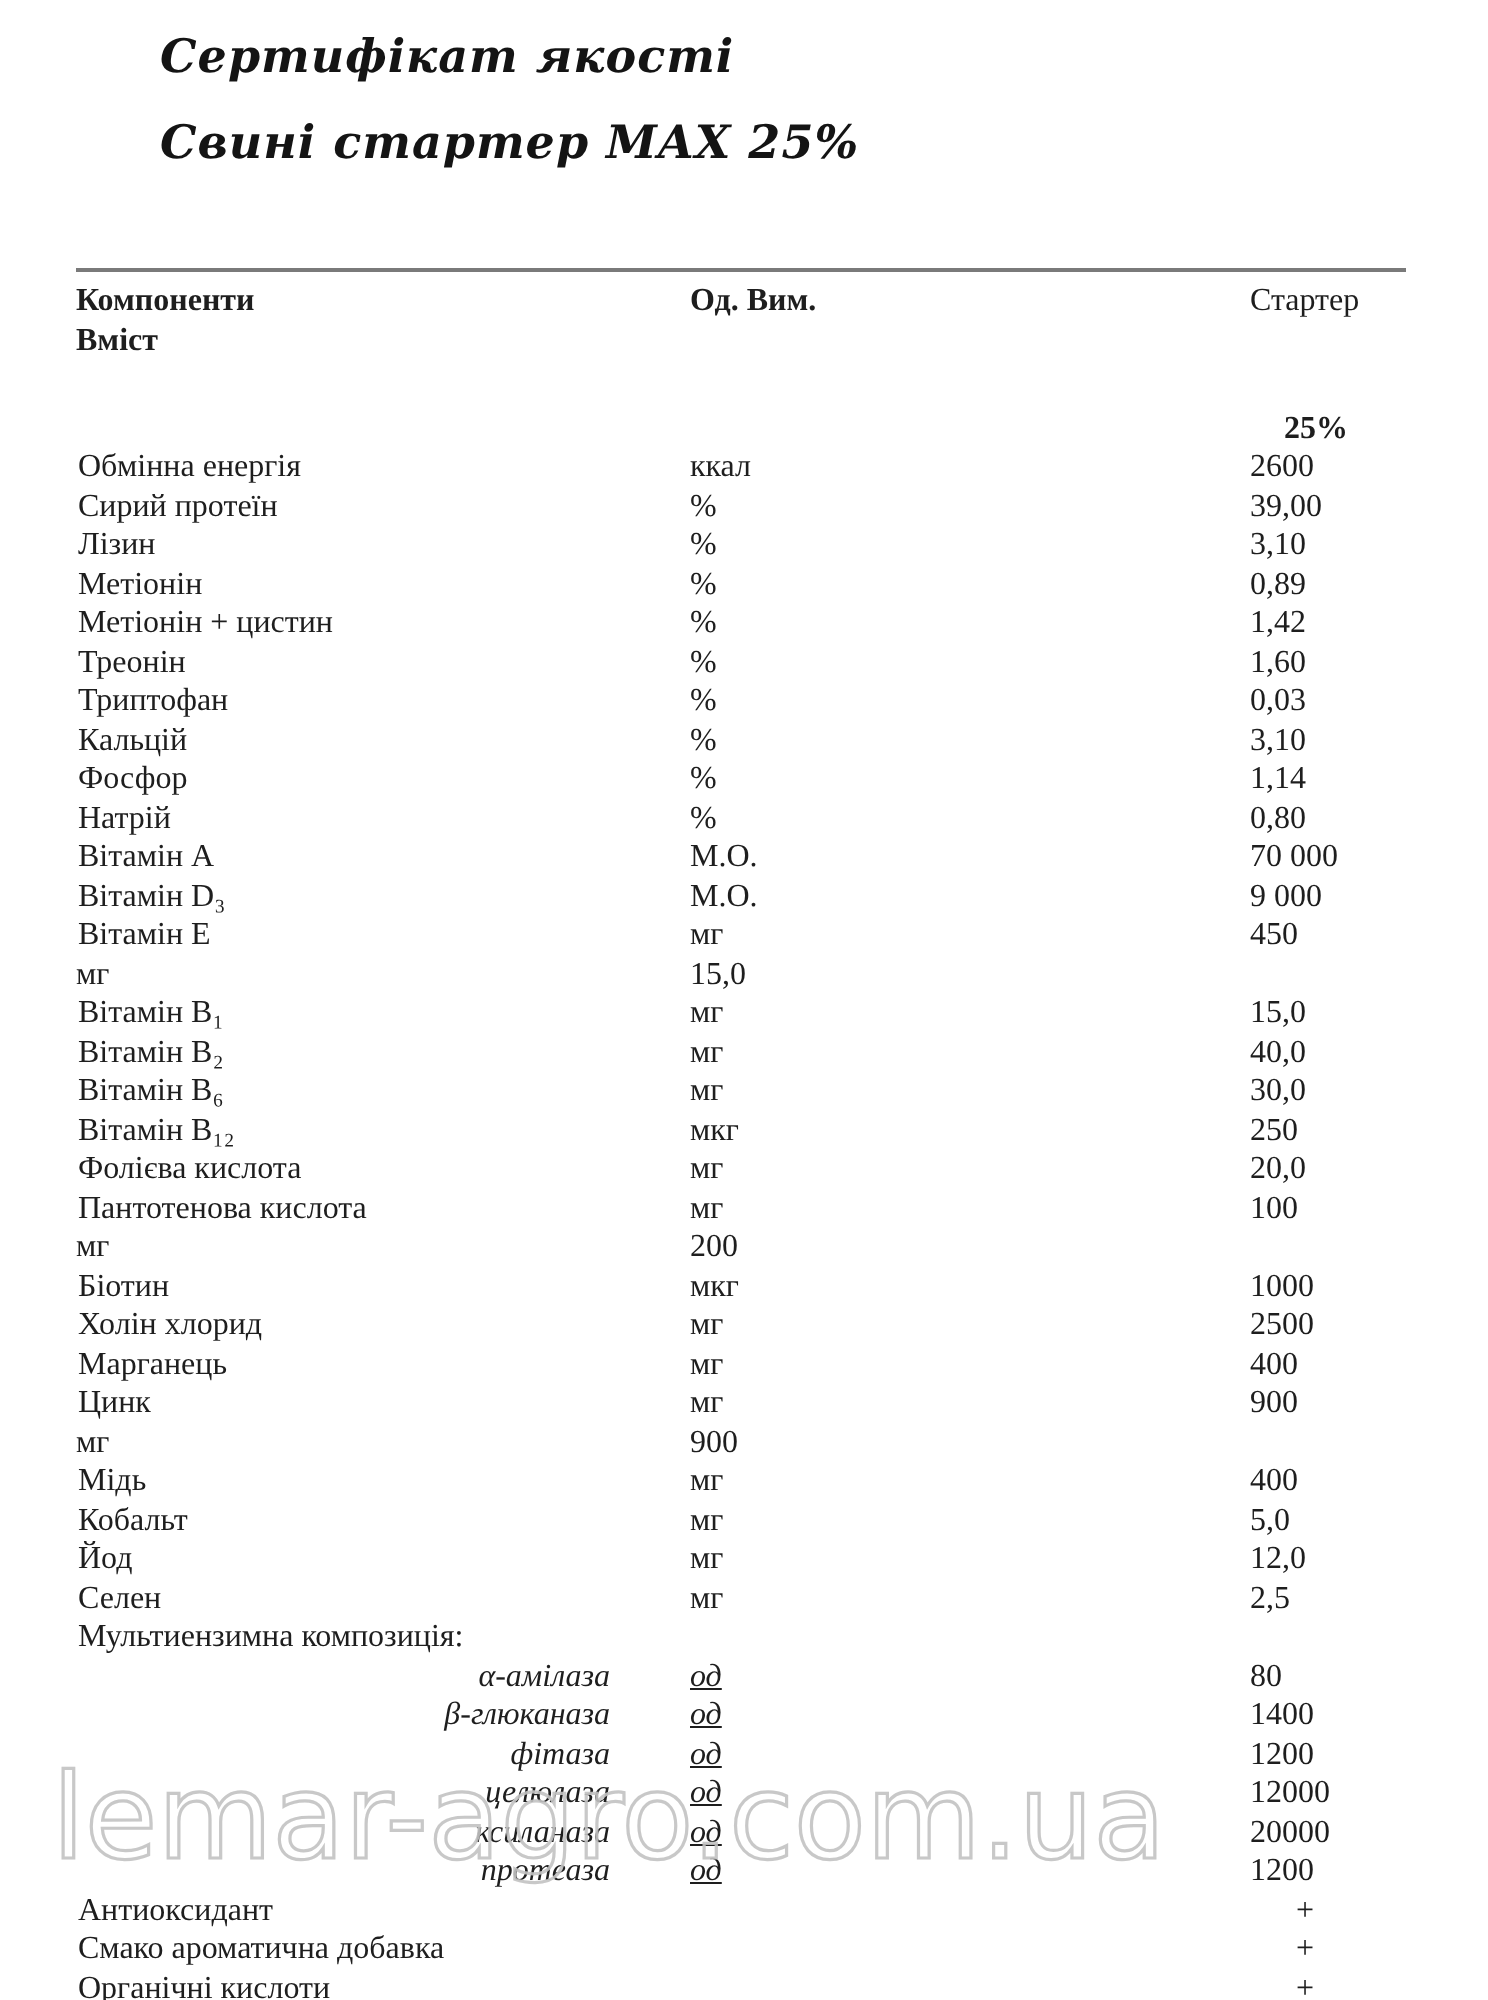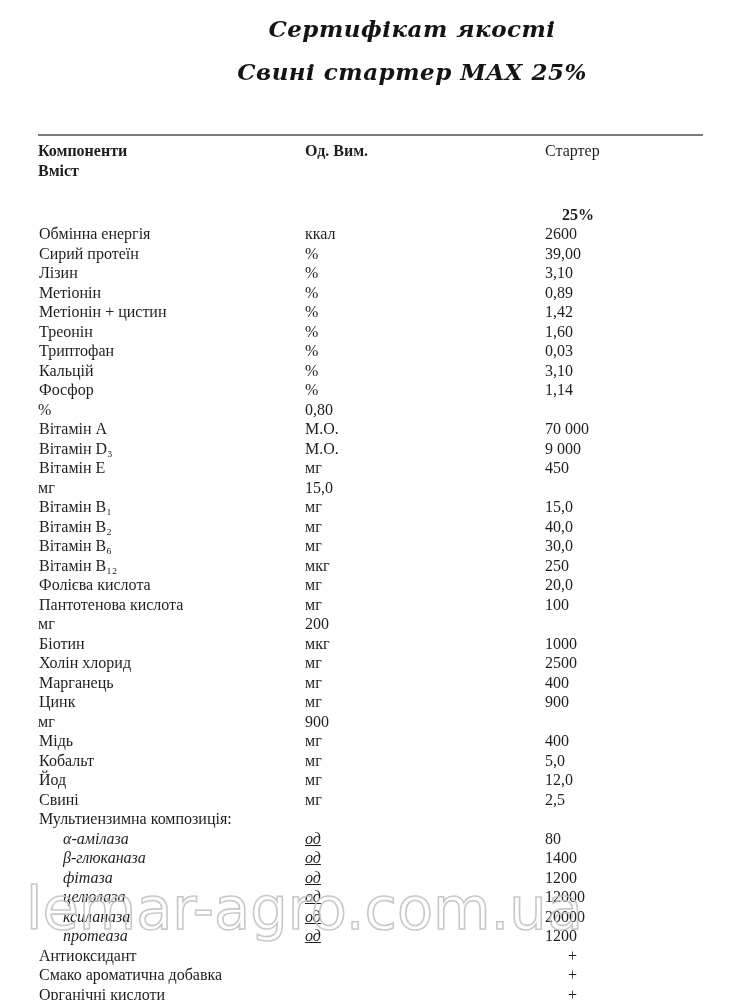--- a/index.html
+++ b/index.html
@@ -7,21 +7,21 @@
     position:relative;
     width:744px; height:1000px;
     background:#ffffff;
     font-family:"Liberation Serif", "DejaVu Serif", serif;
     color:#1e1e1e;
     overflow:hidden;
   }
   .title {
     position:absolute;
     left:80px; right:0;
-    text-align:center;
+    text-align:left;
     font-family:"DejaVu Serif", serif;
     font-style:italic;
     font-weight:700;
     font-size:23px;
     letter-spacing:0.5px;
     color:#141414;
   }
   .title1 { top:15px; }
   .title2 { top:58px; }
 
@@ -35,28 +35,29 @@
   .tick { position:absolute; width:1px; height:6px; background:#9a9a9a; top:-2px; }
   .tick.t1 { left:262px; }
   .tick.t2 { left:503px; }
 
   .hrow, .row {
     display:grid;
     grid-template-columns:267px 240px 158px;
     font-size:16px;
     line-height:19.5px;
     white-space:nowrap;
+    gap:40px;
   }
   .thead { padding-top:5px; }
   .bold { font-weight:700; }
   .pct { padding-left:17px;margin-top:44px; }
 
   .tbody { margin-top:0; padding-bottom:1px; }
   .row .c-name { padding-left:1px; }
-  .row.enzyme .c-name { padding-left:25px; font-style:italic; }
+  .row.enzyme .c-name { padding-left:25px; font-style:italic;text-align:right; }
   .row.enzyme .c-unit { font-style:italic;text-decoration:underline; }
   .row.plus .c-val { padding-left:23px; }
 
   .watermark {
     position:absolute;
     top:877px; left:26px;
     font-family:"DejaVu Sans", sans-serif;
     font-size:59px;
     line-height:1.1;
     white-space:nowrap;
@@ -131,20 +132,21 @@
           <div class="c-name">Кальцій</div>
           <div class="c-unit">%</div>
           <div class="c-val">3,10</div>
         </div>
         <div class="row normal">
           <div class="c-name">Фосфор</div>
           <div class="c-unit">%</div>
           <div class="c-val">1,14</div>
         </div>
         <div class="row normal">
+          <div class="c-name">Натрій</div>
           <div class="c-unit">%</div>
           <div class="c-val">0,80</div>
         </div>
         <div class="row normal">
           <div class="c-name">Вітамін А</div>
           <div class="c-unit">М.О.</div>
           <div class="c-val">70 000</div>
         </div>
         <div class="row normal">
           <div class="c-name">Вітамін D₃</div>
@@ -227,21 +229,21 @@
           <div class="c-name">Кобальт</div>
           <div class="c-unit">мг</div>
           <div class="c-val">5,0</div>
         </div>
         <div class="row normal">
           <div class="c-name">Йод</div>
           <div class="c-unit">мг</div>
           <div class="c-val">12,0</div>
         </div>
         <div class="row normal">
-          <div class="c-name">Свині</div>
+          <div class="c-name">Селен</div>
           <div class="c-unit">мг</div>
           <div class="c-val">2,5</div>
         </div>
         <div class="row section">
           <div class="c-name">Мультиензимна композиція:</div>
           <div class="c-unit"></div>
           <div class="c-val"></div>
         </div>
         <div class="row enzyme">
           <div class="c-name">α-амілаза</div>

